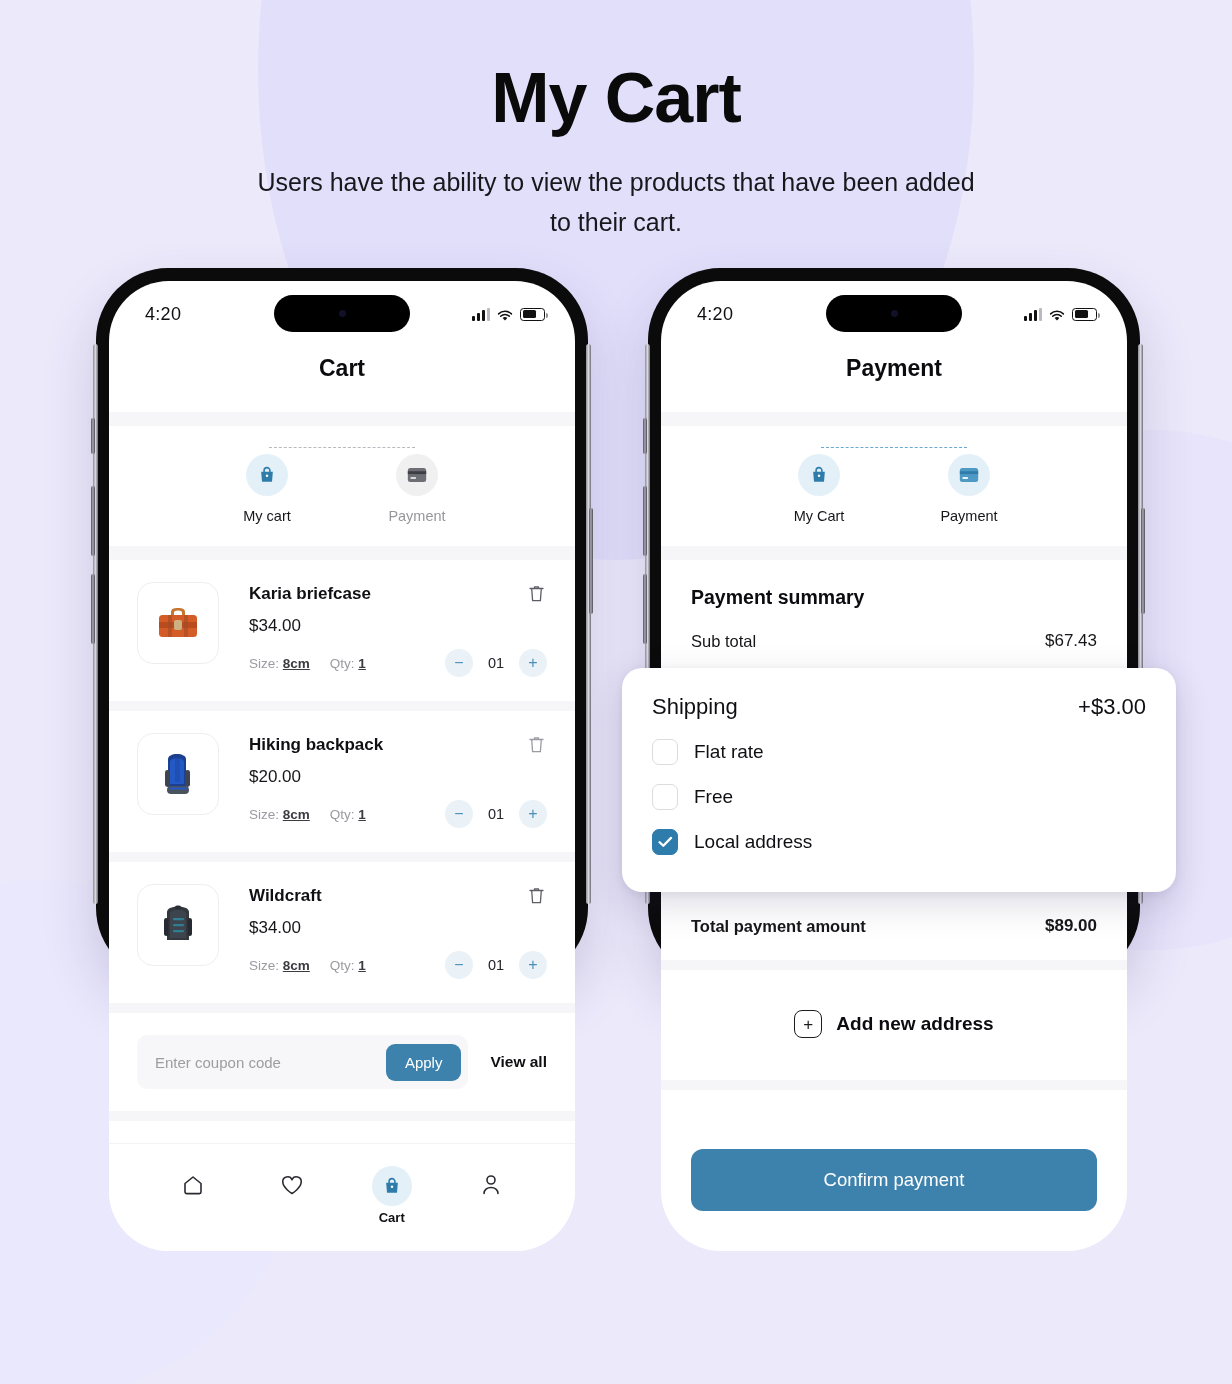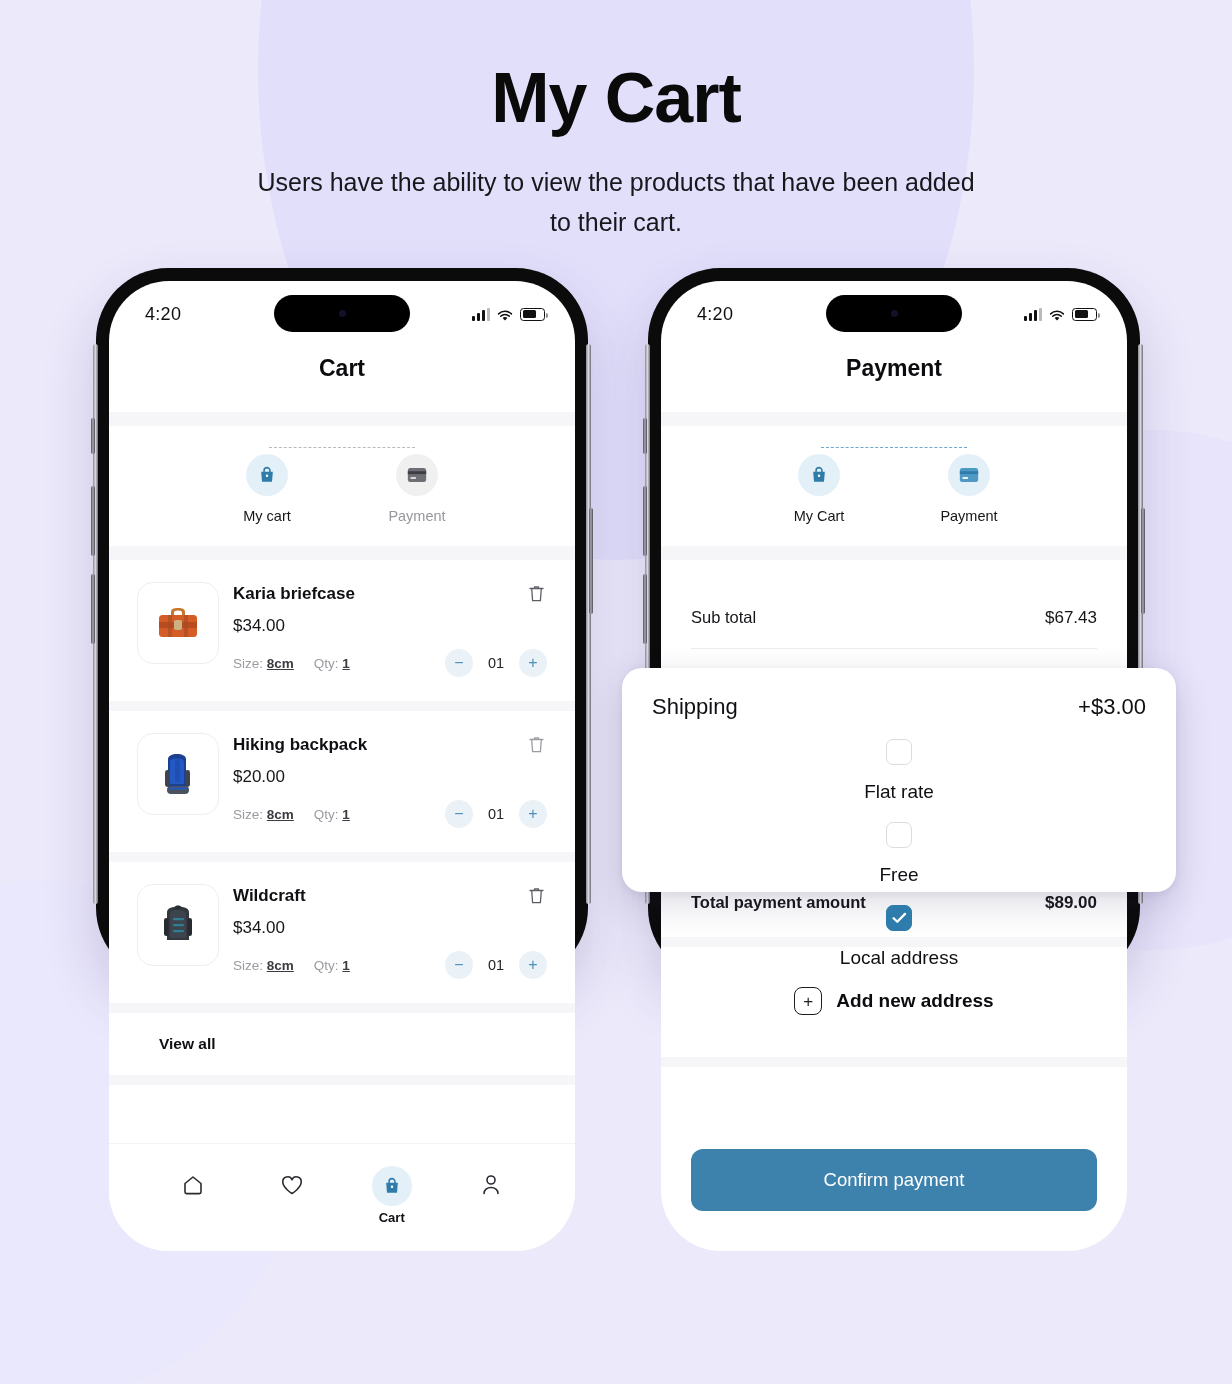--- a/index.html
+++ b/index.html
@@ -144,21 +144,21 @@
   .bubble.off { background: #f0f0f1; }
   .step .lbl { font-size: 14.5px; color: #16161a; }
   .step .lbl.muted { color: #96969d; }
   .dashline {
     position: absolute; top: 21px; height: 0;
     border-top: 1.6px dashed #b9b9c0;
   }
   .dashline.blue { border-top-color: #6aa8cf; }
   
   .item {
-    display: flex; align-items: flex-start; gap: 14px;
+    display: flex; align-items: flex-start; gap: 30px;
     padding: 22px 28px 24px;
   }
   .thumb {
     width: 82px; height: 82px; flex: none;
     border: 1.4px solid #eeeef0; border-radius: 16px;
     background: #fff; display:flex; align-items:center; justify-content:center;
   }
   .thumb svg { display: block; }
   .item-body { flex: 1; min-width: 0; padding-top: 2px; }
   .row1 { display: flex; align-items: flex-start; }
@@ -199,21 +199,21 @@
   .tab .ic { height: 38px; display:flex; align-items:center; justify-content:center; }
   .tab .ic.active {
     width: 40px; height: 40px; margin: 0 auto; border-radius: 50%;
     background: #e4f0f8;
   }
   .tab .tl { font-size: 13px; font-weight: bold; color: #101014; margin-top: 4px; }
   
   .sec { padding: 26px 30px 22px; }
   .sec-title { font-size: 19.5px; font-weight: bold; color: #0c0c10; }
   .kv {
-    display: flex; align-items: flex-start;
+    display: flex; align-items: center;
     padding: 22px 0 0; font-size: 16.5px; color: #17171b;
   }
   .kv .val { margin-left: auto; font-size: 17px; }
   .kv.total { padding: 0; font-weight: bold; gap: 32px; }
   .kv.total .val { font-weight: bold; }
   .hr { height: 1px; background: #ececef; margin-top: 20px; }
   .total-block { padding: 24px 30px 24px; }
   .add-addr {
     display: flex; align-items: center; justify-content: center;
     gap: 14px; padding: 40px 0 42px;
@@ -235,21 +235,21 @@
   .ship-card {
     position: absolute; left: 622px; top: 668px;
     width: 554px; height: 224px;
     background: #fff; border-radius: 20px;
     box-shadow: 0 12px 36px rgba(45,35,90,.16), 0 2px 8px rgba(45,35,90,.07);
     z-index: 40; padding: 26px 30px 0;
   }
   .ship-head { display: flex; align-items: center; }
   .ship-head .t { font-size: 22px; color: #101014; }
   .ship-head .v { margin-left: auto; font-size: 22px; color: #101014; }
-  .opt { display: flex; align-items: center; gap: 16px; margin-top: 19px; flex-direction: column; }
+  .opt { display: flex; align-items: center; gap: 16px; margin-top: 19px; }
   .cbox {
     width: 26px; height: 26px; border-radius: 7px;
     border: 1.6px solid #dcdce0; background: #fff; flex: none;
   }
   .cbox.checked {
     background: #2e7cab; border-color: #2e7cab;
     display: flex; align-items: center; justify-content: center;
   }
   .opt .ot { font-size: 19px; color: #101014; }
 </style>
@@ -425,20 +425,24 @@
             <div class="sbtn">−</div>
             <div class="qty">01</div>
             <div class="sbtn">+</div>
           </div>
         </div>
       </div>
     </div>
     <div class="gap-sm"></div>
 
     <div class="coupon-wrap">
+      <div class="coupon">
+        <span class="ph">Enter coupon code</span>
+        <button class="apply">Apply</button>
+      </div>
       <div class="viewall">View all</div>
     </div>
     <div class="gap-sm"></div>
 
     <div class="tabbar">
       <div class="tab">
         <div class="ic">
           <svg width="24" height="24" viewBox="0 0 24 24">
               <path d="M4 10.5 12 4l8 6.5V19a1.6 1.6 0 0 1-1.6 1.6H5.6A1.6 1.6 0 0 1 4 19v-8.5Z" stroke="#2a2a31" stroke-width="1.6" fill="none" stroke-linejoin="round"></path>
             </svg>
@@ -529,20 +533,21 @@
               <rect x="1" y="5" width="22" height="3.4" fill="#2f7cab"></rect>
               <rect x="4" y="12" width="7" height="2.2" rx="1.1" fill="#eaf3f9"></rect>
             </svg>
         </div>
         <div class="lbl">Payment</div>
       </div>
     </div>
     <div class="gap"></div>
 
     <div class="sec">
+      <div class="sec-title">Payment summary</div>
       <div class="kv">
         <span>Sub total</span>
         <span class="val">$67.43</span>
       </div>
       <div class="hr"></div>
     </div>
 
     <div style="height:198px"></div>
 
     <div class="total-block">

